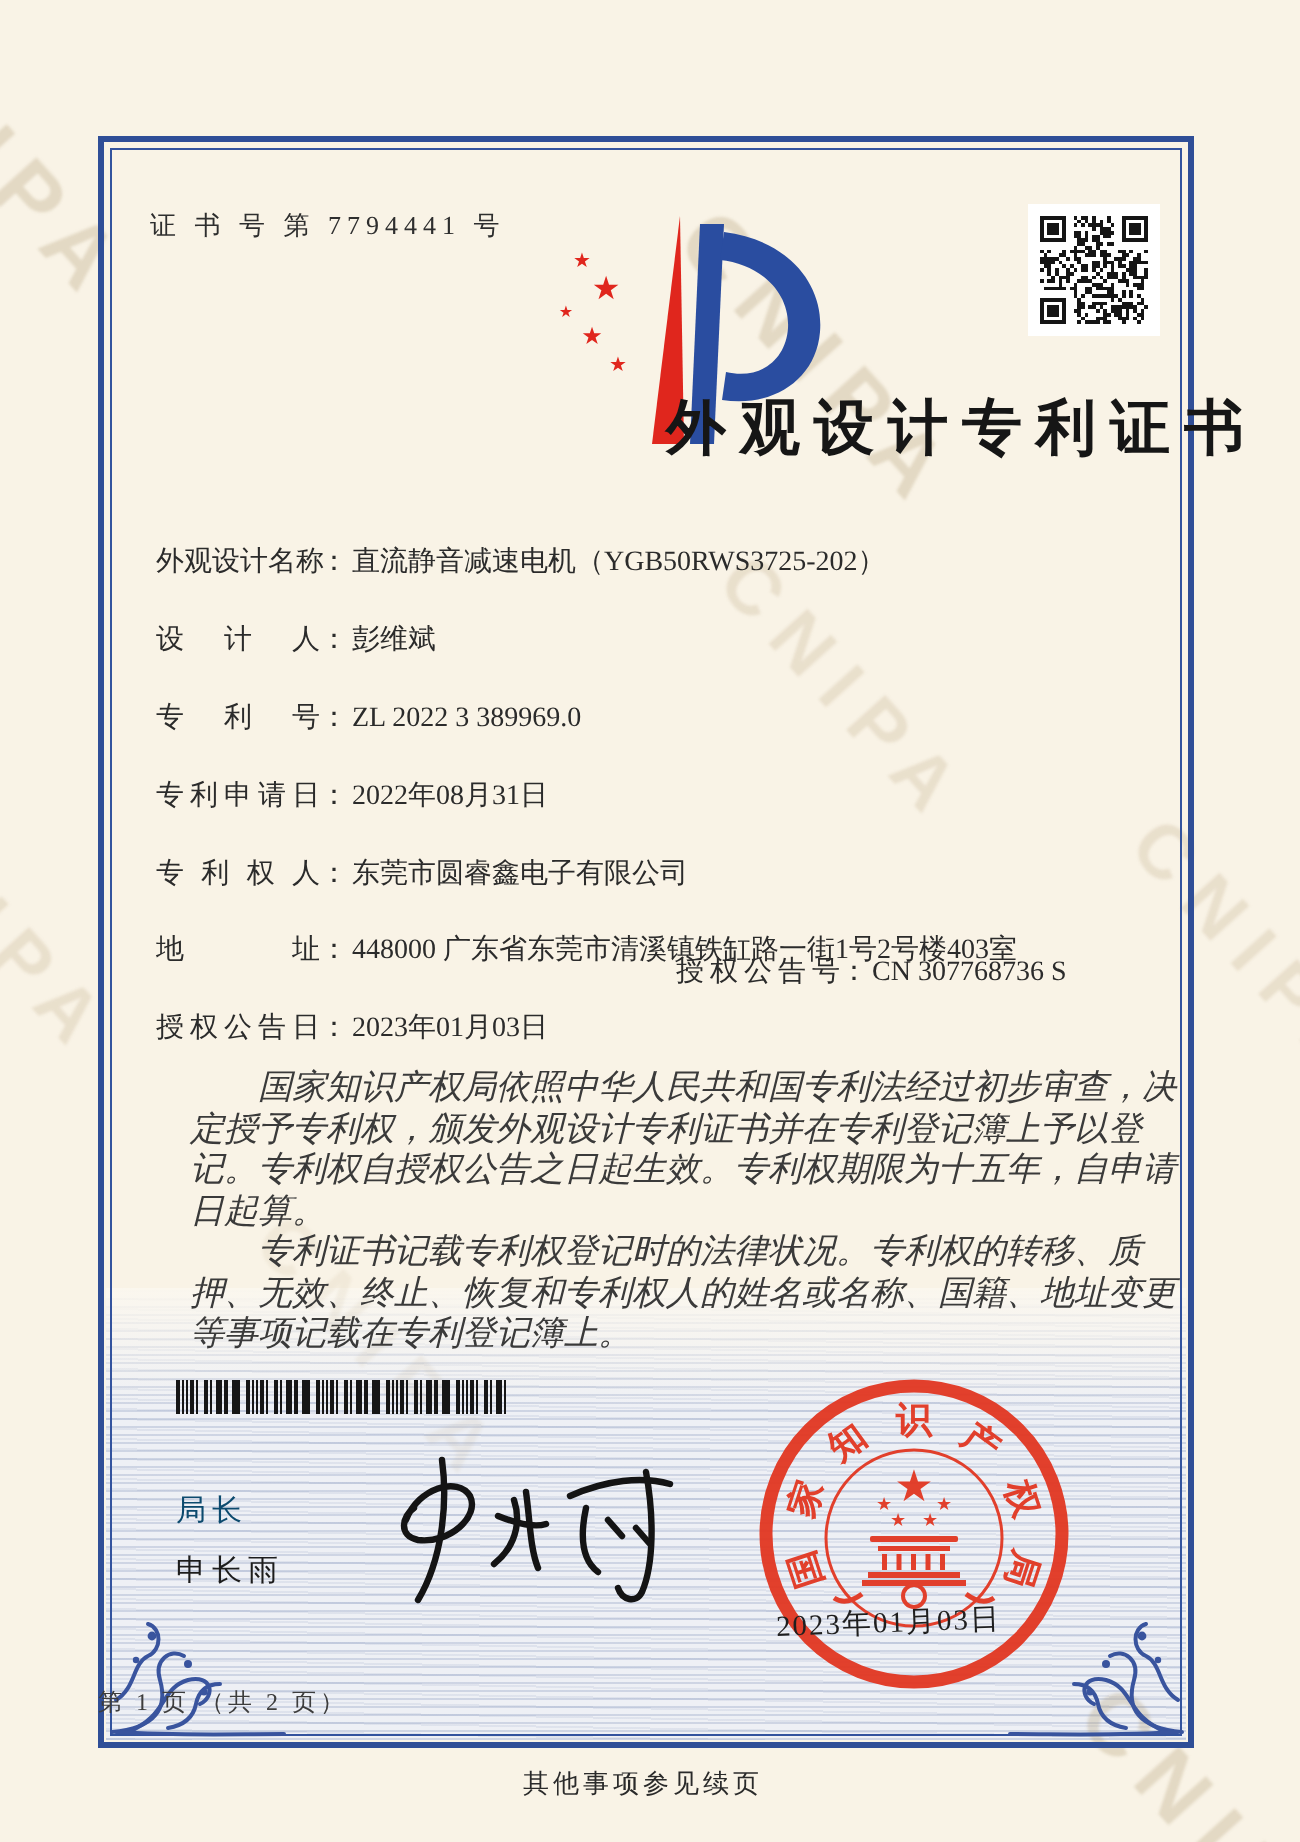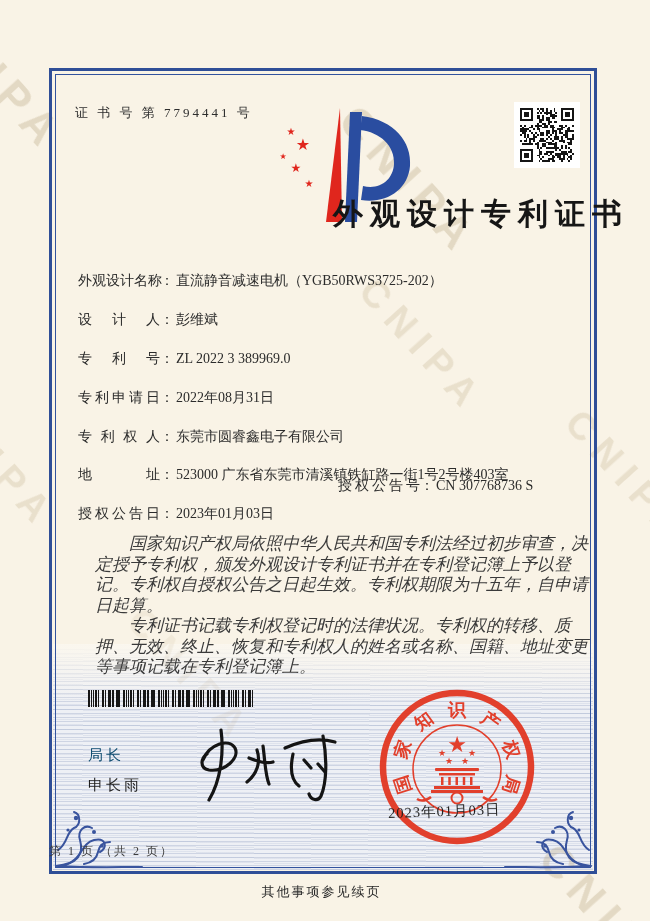--- a/index.html
+++ b/index.html
@@ -431,21 +431,21 @@
   <div class="row" style="top:350px;">
     <span class="lbl">专利号</span><span class="colon">：</span><span class="val">ZL 2022 3 389969.0</span>
   </div>
   <div class="row" style="top:389px;">
     <span class="lbl">专利申请日</span><span class="colon">：</span><span class="val">2022年08月31日</span>
   </div>
   <div class="row" style="top:428px;">
     <span class="lbl">专利权人</span><span class="colon">：</span><span class="val">东莞市圆睿鑫电子有限公司</span>
   </div>
   <div class="row" style="top:466px;">
-    <span class="lbl">地址</span><span class="colon">：</span><span class="val">523000 广东省东莞市清溪镇铁缸路一街1号2号楼403室</span>
+    <span class="lbl">地址</span><span class="colon">：</span><span class="val">448000 广东省东莞市清溪镇铁缸路一街1号2号楼403室</span>
   </div>
   <div class="row" style="top:505px;">
     <span class="lbl">授权公告日</span><span class="colon">：</span><span class="val">2023年01月03日</span>
   </div>
   <div class="row" style="top:477px;left:338px;">
     <span class="lbl">授权公告号</span><span class="colon">：</span><span class="val">CN 307768736 S</span>
   </div>
 
   <div class="paras">
     <p>国家知识产权局依照中华人民共和国专利法经过初步审查，决定授予专利权，颁发外观设计专利证书并在专利登记簿上予以登记。专利权自授权公告之日起生效。专利权期限为十五年，自申请日起算。</p>

